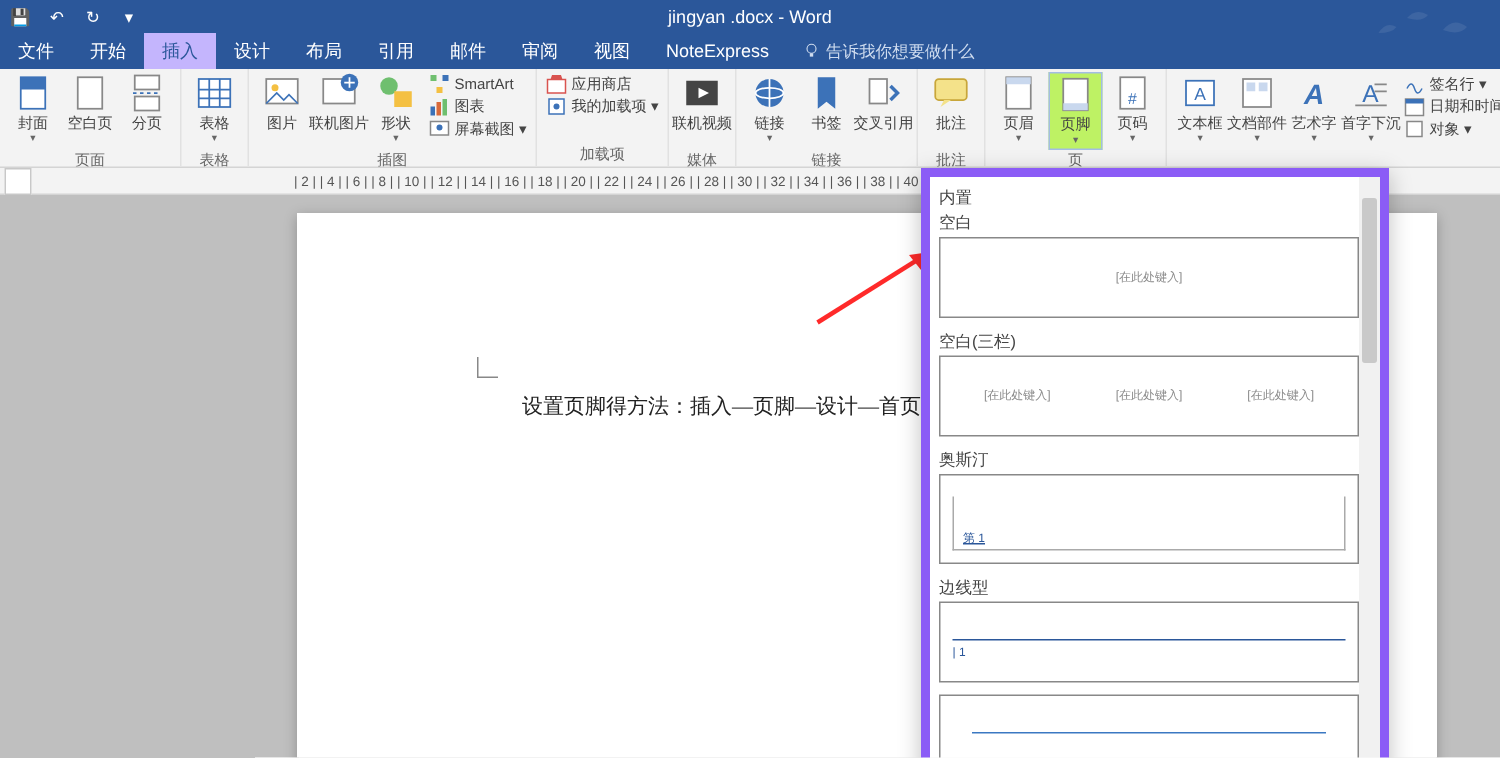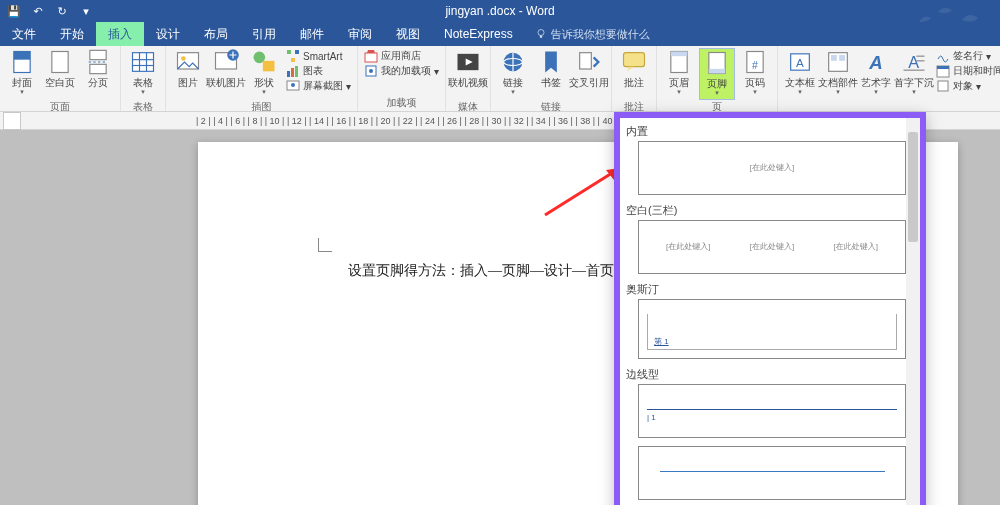--- a/index.html
+++ b/index.html
@@ -5,21 +5,21 @@
   * { box-sizing: border-box; margin: 0; padding: 0; font-family: "Microsoft YaHei", sans-serif; }
   body { background: #e6e6e6; width: 1000px; height: 505px; overflow: hidden; position: relative; font-size: 11px; }
 
   .titlebar { height: 22px; background: linear-gradient(#2b579a,#2b579a); color: #fff; display: flex; align-items: center; position: relative; }
   .qat { display: flex; align-items: center; gap: 8px; padding-left: 6px; }
   .qat .ico { width: 16px; height: 16px; display: flex; align-items: center; justify-content: center; font-size: 11px; }
   .title-text { position: absolute; left: 50%; transform: translateX(-50%); font-size: 12px; }
 
   .tabbar { height: 24px; background: #2b579a; color: #fff; display: flex; align-items: stretch; font-size: 12px; }
   .tab { padding: 0 12px; display: flex; align-items: center; cursor: pointer; text-align: center; }
-  .tab.active { background: #86efac; color: #2b579a; }
+  .tab.active { background: #c4b5fd; color: #2b579a; }
   .tell-me { display: flex; align-items: center; gap: 4px; margin-left: 10px; color: #cfdcef; font-size: 11px; }
   .bulb { width: 12px; height: 12px; }
 
   .ribbon { height: 66px; background: #f3f3f3; border-bottom: 1px solid #d4d4d4; display: flex; overflow: hidden; }
   .group { display: flex; flex-direction: column; align-items: stretch; border-right: 1px solid #e1e1e1; }
   .group .controls { flex: 1; display: flex; align-items: flex-start; padding: 2px 4px 0 4px; gap: 2px; }
   .group .label { text-align: center; font-size: 10px; color: #666; padding-bottom: 1px; }
   .big { width: 36px; height: 52px; display: flex; flex-direction: column; align-items: center; justify-content: flex-start; gap: 2px; cursor: pointer; }
   .big.active { background: #bef264; border:1px solid #a3bde3; }
   .big .gicon { width: 28px; height: 28px; display:flex; align-items:center; justify-content:center; }
@@ -41,21 +41,21 @@
   .arrow { position:absolute; left:540px; top:160px; }
   .arrow svg line { stroke:#ff2a2a; stroke-width:3;}
   .arrow svg polygon { fill:#ff2a2a; }
 
   
   .gallery { position:absolute; left:614px; top:112px; width:312px; height:404px; background:#ffffff; border:6px solid #8b5cf6; box-shadow:0 4px 14px rgba(0,0,0,.25); font-size:11px; color:#444; overflow:hidden; }
   .gallery .scroll { position:absolute; right:0; top:0; bottom:0; width:14px; background:#f1f1f1; }
   .gallery .scroll .thumb { position:absolute; top:14px; width:10px; left:2px; height:110px; background:#c9c9c9; border-radius:2px;}
   .gallery .content { padding:4px 14px 4px 6px; overflow:hidden; }
   .gallery .sect-title { font-size:11px; color:#444; margin:2px 0 1px 0; }
-  .gallery .preview { border:1px solid #888; margin:2px 0 8px 12px; padding:6px 8px 4px 8px; height:54px; position:relative; background:#fff;}
+  .gallery .preview { border:1px solid #888; margin:2px 0 8px 0; padding:6px 8px 4px 8px; height:54px; position:relative; background:#fff;}
   .gallery .preview.aus { height:60px;}
   .gallery .preview .ph { color:#8a8a8a; font-size:8px; }
   .gallery .preview.threecol { display:flex; justify-content:space-between; align-items:flex-start; padding-top:20px;}
   .gallery .preview.threecol .ph { width:33%; text-align:center;}
   .gallery .preview.single { display:flex; justify-content:center; align-items:flex-start; padding-top:20px;}
   .gallery .preview.aus .inner { border-left:1px solid #aaa; border-bottom:1px solid #aaa; border-right:1px solid #aaa; height:36px; margin-top:8px; padding:2px 6px; font-size:8px; color:#2b579a; display:flex; align-items:flex-end;text-decoration:underline; }
   .gallery .preview.bline .inner { border-top:1px solid #2b579a; margin-top:18px; padding-top:3px; font-size:8px; color:#2b579a;}
   .gallery .preview.huasi .inner { margin-top:18px; display:flex; flex-direction:column; align-items:center; gap:3px;}
   .gallery .preview.huasi .inner .line { height:1px; width:90%; background:#3b78c2;}
 
@@ -423,20 +423,21 @@
   <svg width="100" height="60">
     <line x1="5" y1="55" x2="80" y2="8"></line>
     <polygon points="80,8 66,10 74,20"></polygon>
   </svg>
 </div>
 
 <div class="gallery">
   <div class="content">
     <div class="sect-title">内置</div>
 
+    <div class="sect-title">空白</div>
     <div class="preview single">
       <span class="ph">[在此处键入]</span>
     </div>
 
     <div class="sect-title">空白(三栏)</div>
     <div class="preview threecol">
       <span class="ph">[在此处键入]</span>
       <span class="ph">[在此处键入]</span>
       <span class="ph">[在此处键入]</span>
     </div>

